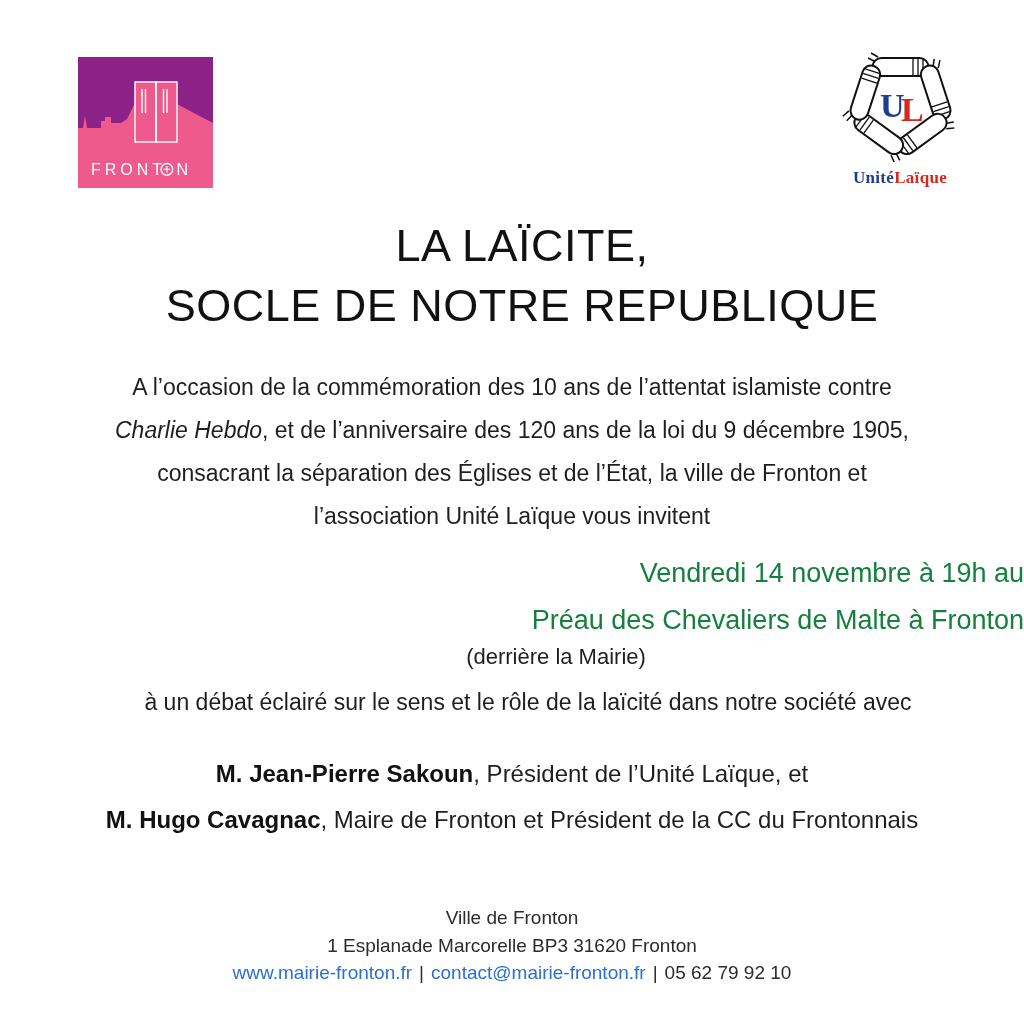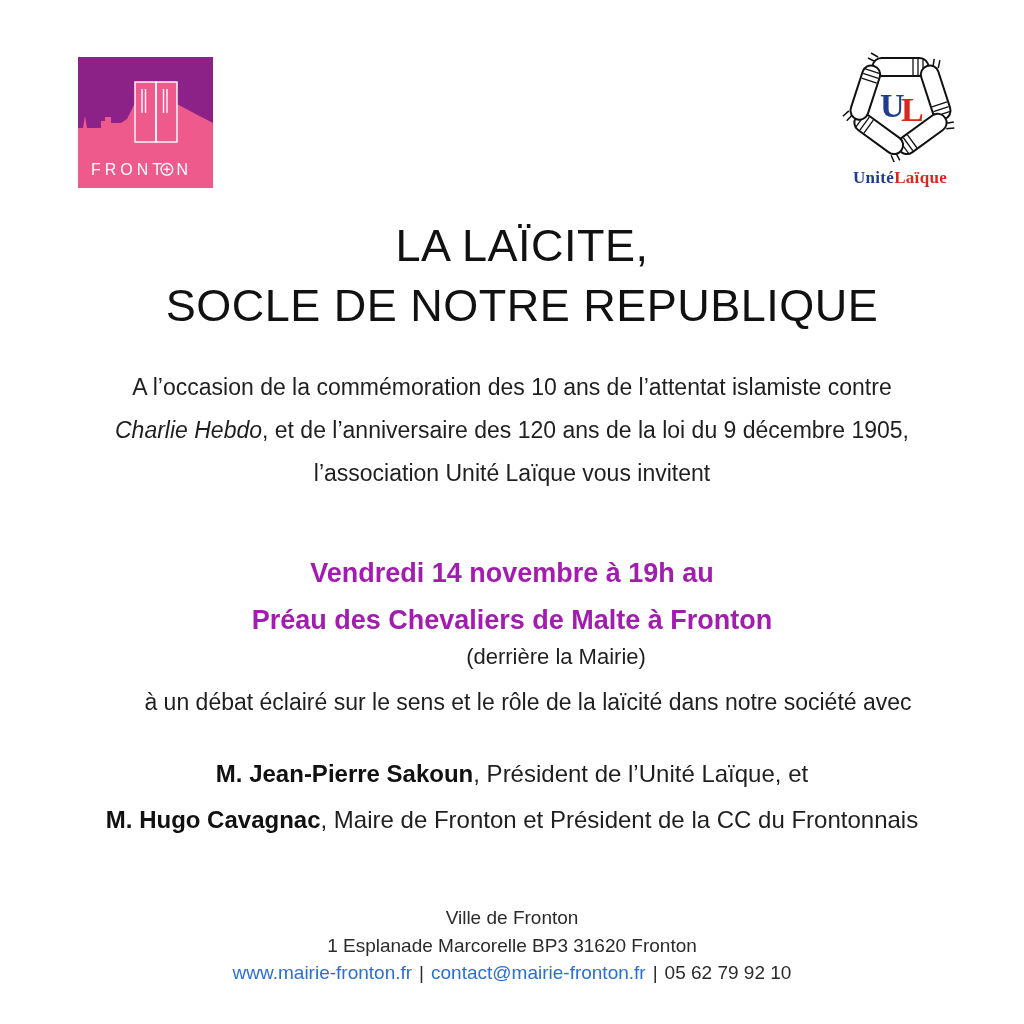--- a/index.html
+++ b/index.html
@@ -16,22 +16,22 @@
   .ul-red{color:#d6281e;}
   
   .title{position:absolute;left:0;top:206px;width:100%;margin:10px;text-align:center;
     font-size:45px;font-weight:normal;letter-spacing:0.5px;color:#111;line-height:60px;}
   .t-line{display:block;}
   
   .intro{position:absolute;left:0;top:366px;width:100%;text-align:center;
     font-size:23px;line-height:43px;color:#1f1f1f;}
   .intro em{font-style:italic;}
   
-  .event{position:absolute;left:0;top:550px;width:100%;text-align:center;
-    font-size:27px;font-weight:bold;line-height:47px;color:#a21caf;}
+  .event{position:absolute;left:0;top:550px;width:100%;text-align:right;
+    font-size:27px;font-weight:normal;line-height:47px;color:#15803d;}
   .note{position:absolute;left:0;top:644px;width:100%;text-align:center;
     font-size:22px;color:#1f1f1f;padding-left:44px;}
   .lead{position:absolute;left:16px;top:689px;width:100%;text-align:center;
     font-size:23px;color:#1f1f1f;}
   
   .speakers{position:absolute;left:0;top:751px;width:100%;text-align:center;
     font-size:24px;line-height:46px;color:#1f1f1f;}
   .speakers b{font-weight:bold;color:#111;}
   
   .footer{position:absolute;left:0;top:904px;width:100%;text-align:center;
@@ -117,20 +117,21 @@
   </div>
 
   <h1 class="title">
     <span class="t-line">LA LAÏCITE,</span>
     <span class="t-line">SOCLE DE NOTRE REPUBLIQUE</span>
   </h1>
 
   <div class="intro">
     <div class="i-line">A l’occasion de la commémoration des 10 ans de l’attentat islamiste contre</div>
     <div class="i-line"><em>Charlie Hebdo</em><span>, et de l’anniversaire des 120 ans de la loi du 9 décembre 1905,</span></div>
+    <div class="i-line">consacrant la séparation des Églises et de l’État, la ville de Fronton et</div>
     <div class="i-line">l’association Unité Laïque vous invitent</div>
   </div>
 
   <div class="event">
     <div class="e-line">Vendredi 14 novembre à 19h au</div>
     <div class="e-line">Préau des Chevaliers de Malte à Fronton</div>
   </div>
   <div class="note">(derrière la Mairie)</div>
   <div class="lead">à un débat éclairé sur le sens et le rôle de la laïcité dans notre société avec</div>
 

